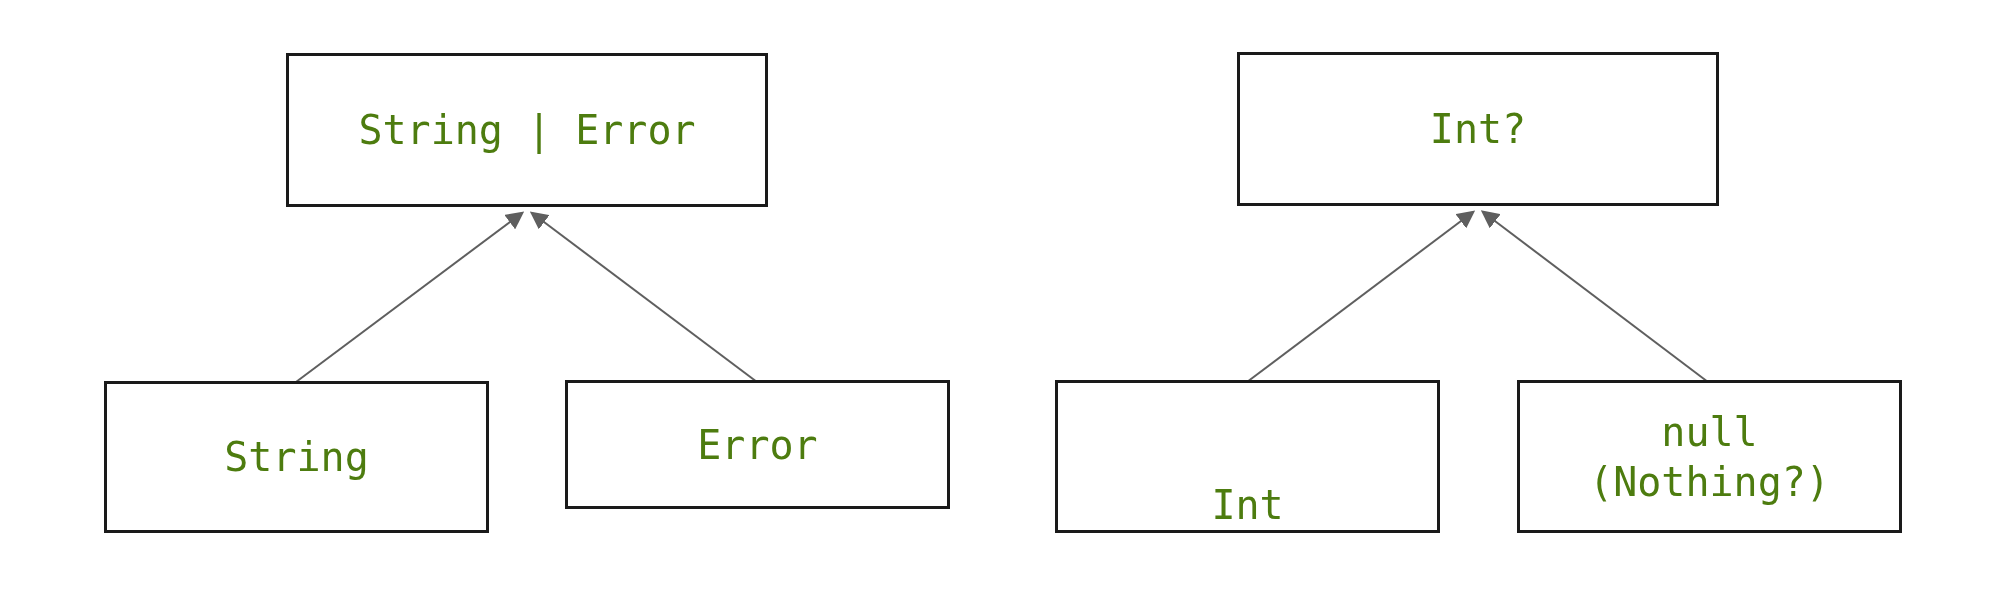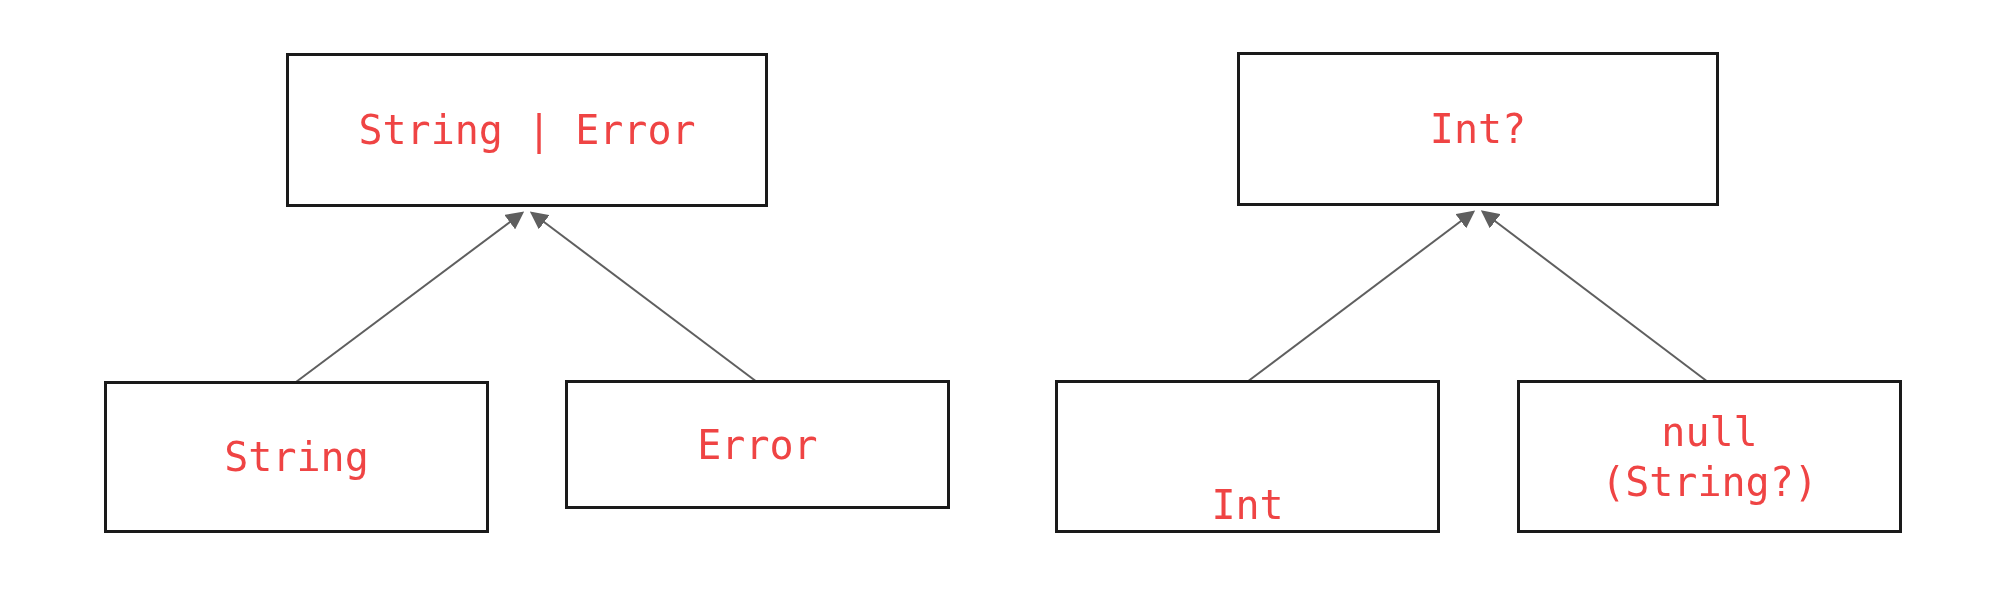--- a/index.html
+++ b/index.html
@@ -29,21 +29,21 @@
     border: 3px solid #1a1a1a;
     background: #ffffff;
     display: flex;
     align-items: center;
     justify-content: center;
     text-align: center;
   }
   .type-label {
     font-size: 40px;
     line-height: 1.25;
-    color: #ef4444;
+    color: #4d7c0f;
     white-space: pre-line;
     letter-spacing: 0;
   }
   
   .box-union-parent  { left: 286px;  top: 53px;  width: 482px; height: 154px; }
   .box-union-child-a { left: 104px;  top: 381px; width: 385px; height: 152px; }
   .box-union-child-b { left: 565px;  top: 380px; width: 385px; height: 129px; }
   
   .box-nullable-parent  { left: 1237px; top: 52px;  width: 482px; height: 154px; align-items: center; }
   .box-nullable-child-a { left: 1055px; top: 380px; width: 385px; height: 153px; align-items: flex-end; }
@@ -79,16 +79,16 @@
   </div>
 
   <div class="type-box box-nullable-parent">
     <span class="type-label">Int?</span>
   </div>
   <div class="type-box box-nullable-child-a">
     <span class="type-label">Int</span>
   </div>
   <div class="type-box box-nullable-child-b">
     <span class="type-label">null
-(String?)</span>
+(Nothing?)</span>
   </div>
 
 </div>
 
 </body></html>

